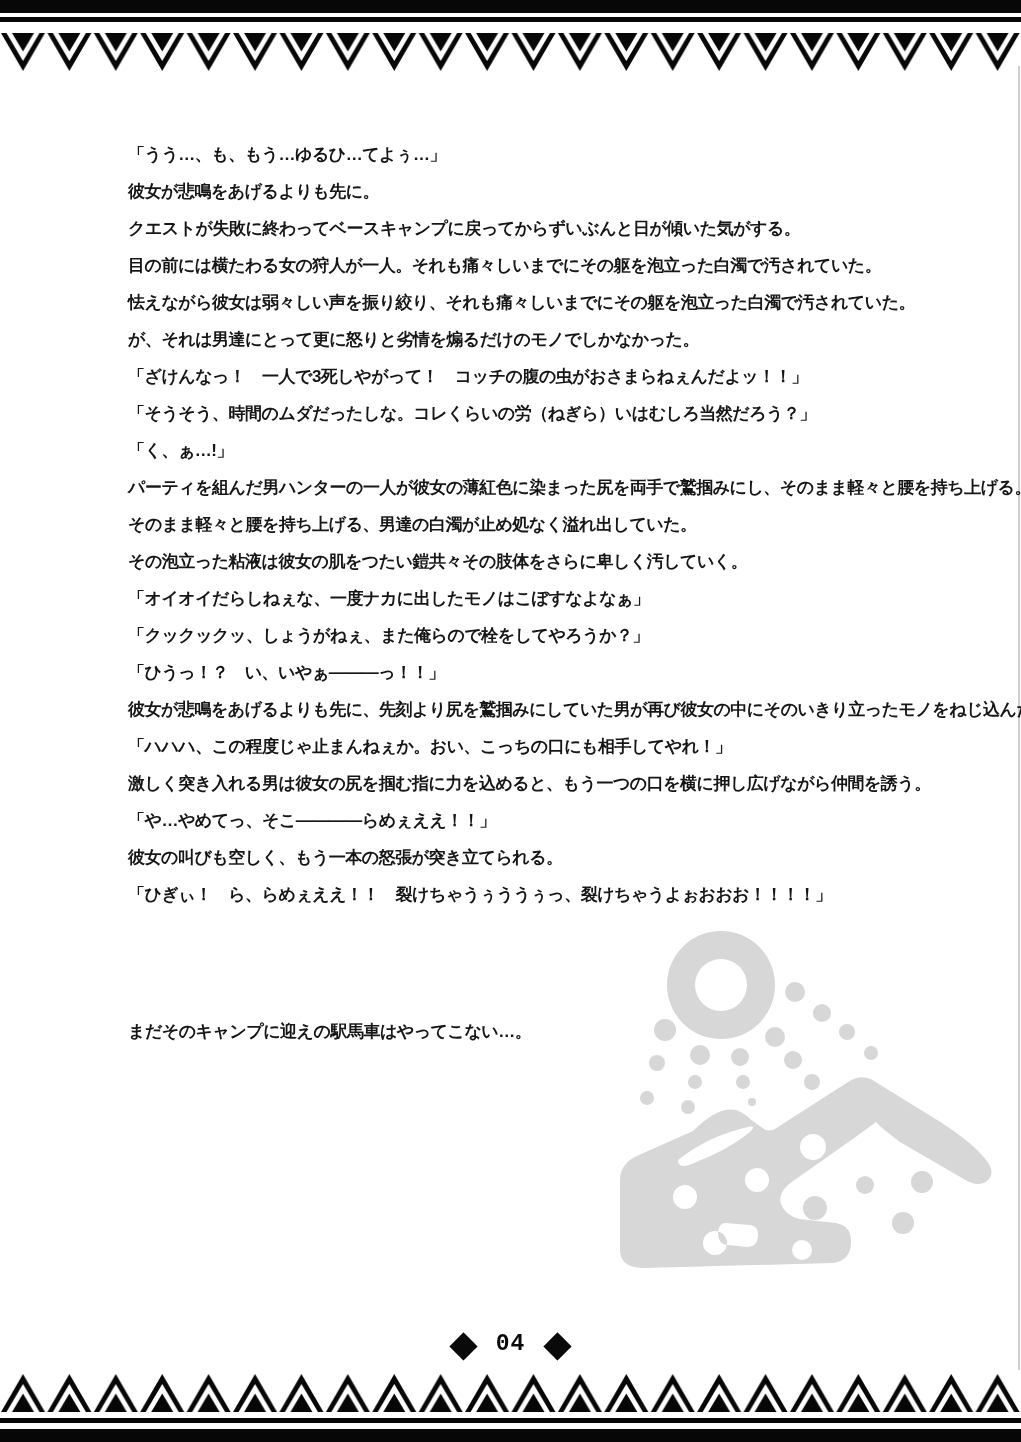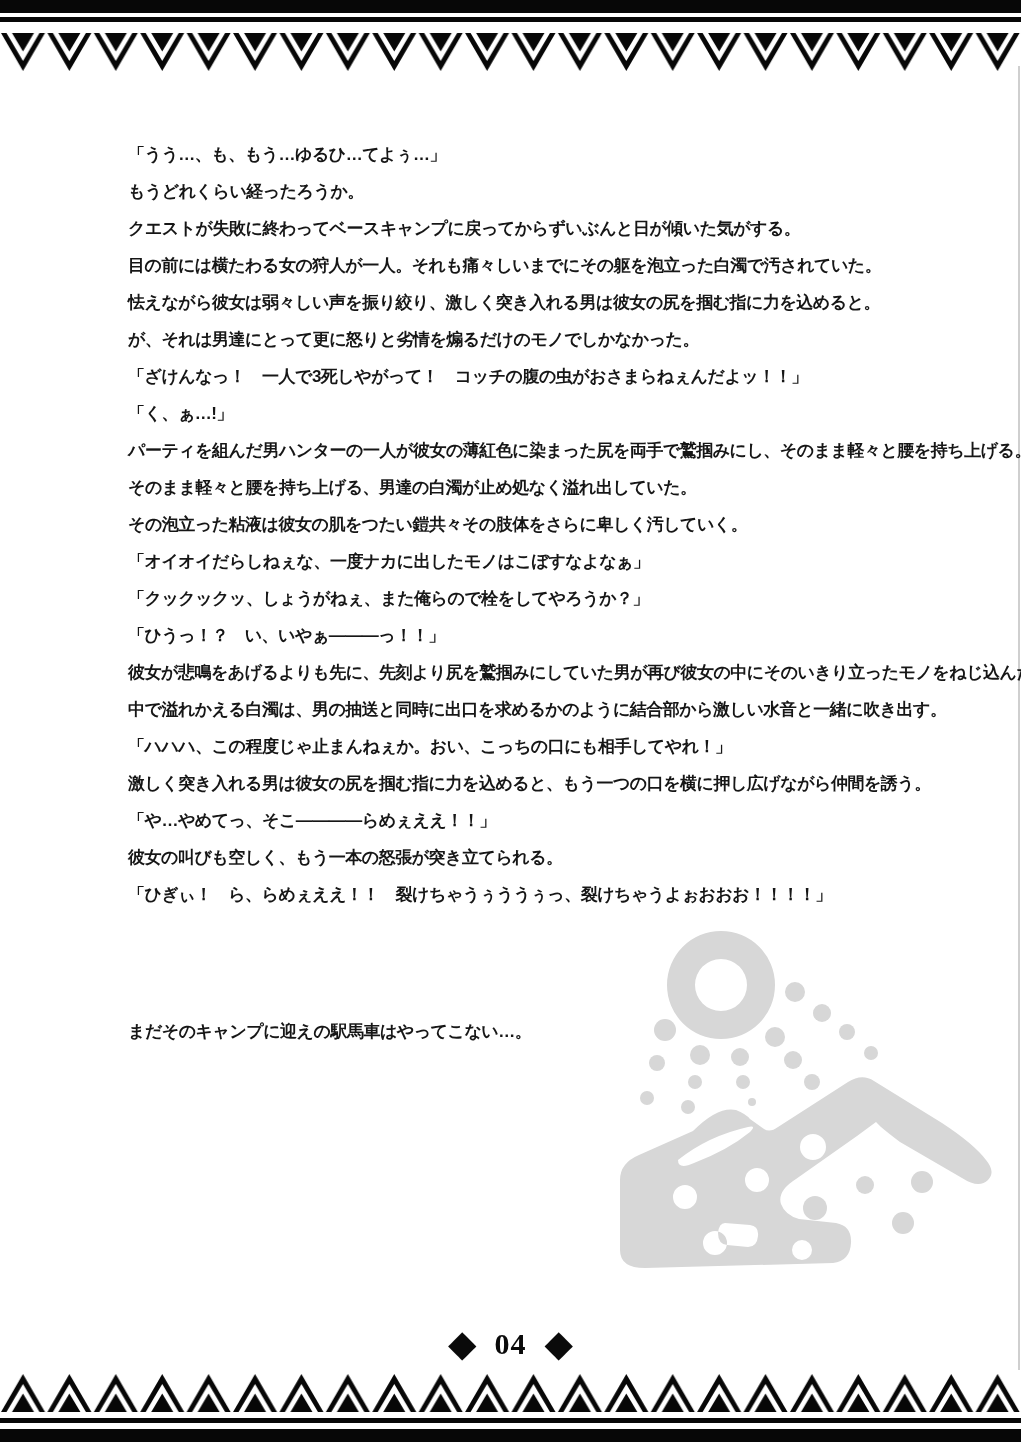--- a/index.html
+++ b/index.html
@@ -42,22 +42,22 @@
   
   .watermark{position:absolute;left:600px;top:920px;z-index:1;}
   
   .footer{
     position:absolute;top:1322px;left:0;right:0;height:44px;
     display:flex;align-items:center;justify-content:center;gap:18px;
     z-index:2;color:#0a0a0a;
   }
   .footer .diamond{font-size:37px;line-height:44px;}
   .footer .pagenum{
-    font-family:Liberation Serif, serif;
-    font-size:30px;font-weight:bold;line-height:44px;letter-spacing:1px;
+    font-family:Liberation Mono, monospace;
+    font-size:23px;font-weight:bold;line-height:44px;letter-spacing:1px;
   }
 </style>
 </head>
 <body>
 
 <div class="page">
 
   <div class="bar-top"></div>
   <div class="rule-top"></div>
   <svg class="tri-top" width="1021" height="38" viewBox="0 0 1021 38">
@@ -114,35 +114,35 @@
         M145,260a12,12 0 1,0 24,0a12,12 0 1,0 -24,0Z
         M73,277a12,12 0 1,0 24,0a12,12 0 1,0 -24,0Z
         M103,323a12,12 0 1,0 24,0a12,12 0 1,0 -24,0Z
         M192,330a10,10 0 1,0 20,0a10,10 0 1,0 -20,0Z
         M125,303 L150,305 Q159,306 158,316 Q157,327 148,327 L127,325 Q118,324 118,313 Q119,303 125,303 Z"></path>
     </g>
   </svg>
 
   <div class="story">
       <p>「うう…、も、もう…ゆるひ…てよぅ…」</p>
-      <p>もうどれくらい経ったろうか。</p>
+      <p>彼女が悲鳴をあげるよりも先に。</p>
       <p>クエストが失敗に終わってベースキャンプに戻ってからずいぶんと日が傾いた気がする。</p>
       <p>目の前には横たわる女の狩人が一人。それも痛々しいまでにその躯を泡立った白濁で汚されていた。</p>
-      <p>怯えながら彼女は弱々しい声を振り絞り、激しく突き入れる男は彼女の尻を掴む指に力を込めると。</p>
+      <p>怯えながら彼女は弱々しい声を振り絞り、それも痛々しいまでにその躯を泡立った白濁で汚されていた。</p>
       <p>が、それは男達にとって更に怒りと劣情を煽るだけのモノでしかなかった。</p>
       <p>「ざけんなっ！　一人で3死しやがって！　コッチの腹の虫がおさまらねぇんだよッ！！」</p>
+      <p>「そうそう、時間のムダだったしな。コレくらいの労（ねぎら）いはむしろ当然だろう？」</p>
       <p>「く、ぁ…!」</p>
       <p>パーティを組んだ男ハンターの一人が彼女の薄紅色に染まった尻を両手で鷲掴みにし、そのまま軽々と腰を持ち上げる。</p>
       <p>そのまま軽々と腰を持ち上げる、男達の白濁が止め処なく溢れ出していた。</p>
       <p>その泡立った粘液は彼女の肌をつたい鎧共々その肢体をさらに卑しく汚していく。</p>
       <p>「オイオイだらしねぇな、一度ナカに出したモノはこぼすなよなぁ」</p>
       <p>「クックックッ、しょうがねぇ、また俺らので栓をしてやろうか？」</p>
       <p>「ひうっ！？　い、いやぁ―――っ！！」</p>
       <p>彼女が悲鳴をあげるよりも先に、先刻より尻を鷲掴みにしていた男が再び彼女の中にそのいきり立ったモノをねじ込んだ。</p>
-      <p>中で溢れかえる白濁は、男の抽送と同時に出口を求めるかのように結合部から激しい水音と一緒に吹き出す。</p>
       <p>「ハハハ、この程度じゃ止まんねぇか。おい、こっちの口にも相手してやれ！」</p>
       <p>激しく突き入れる男は彼女の尻を掴む指に力を込めると、もう一つの口を横に押し広げながら仲間を誘う。</p>
       <p>「や…やめてっ、そこ――――らめぇええ！！」</p>
       <p>彼女の叫びも空しく、もう一本の怒張が突き立てられる。</p>
       <p>「ひぎぃ！　ら、らめぇええ！！　裂けちゃうぅううぅっ、裂けちゃうよぉおおお！！！！」</p>
     </div>
 
   <div class="closing">
       <p>まだそのキャンプに迎えの駅馬車はやってこない…。</p>
     </div>

